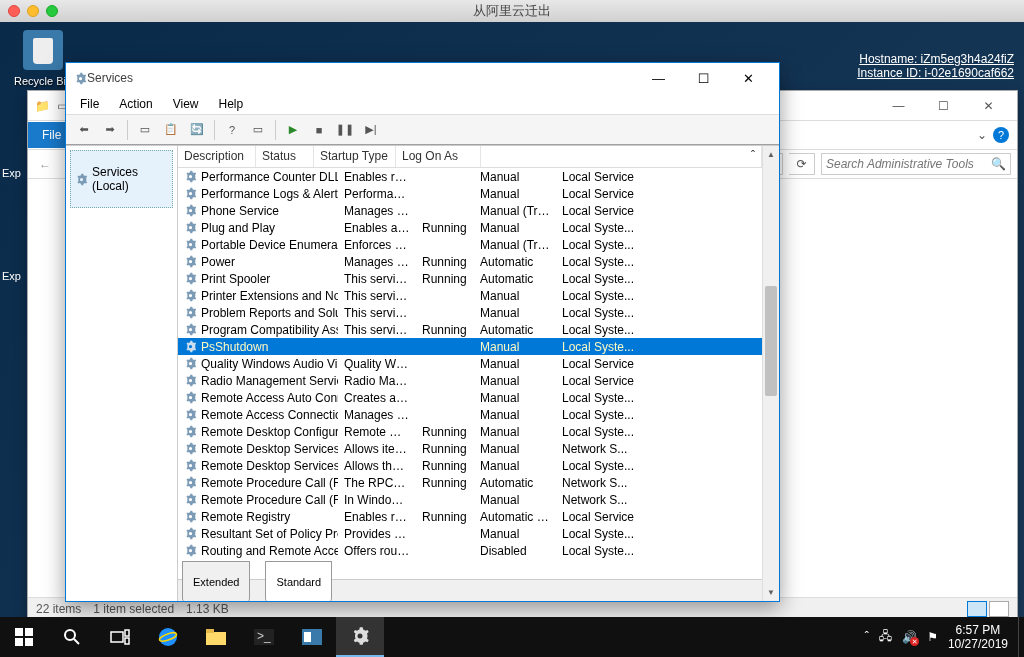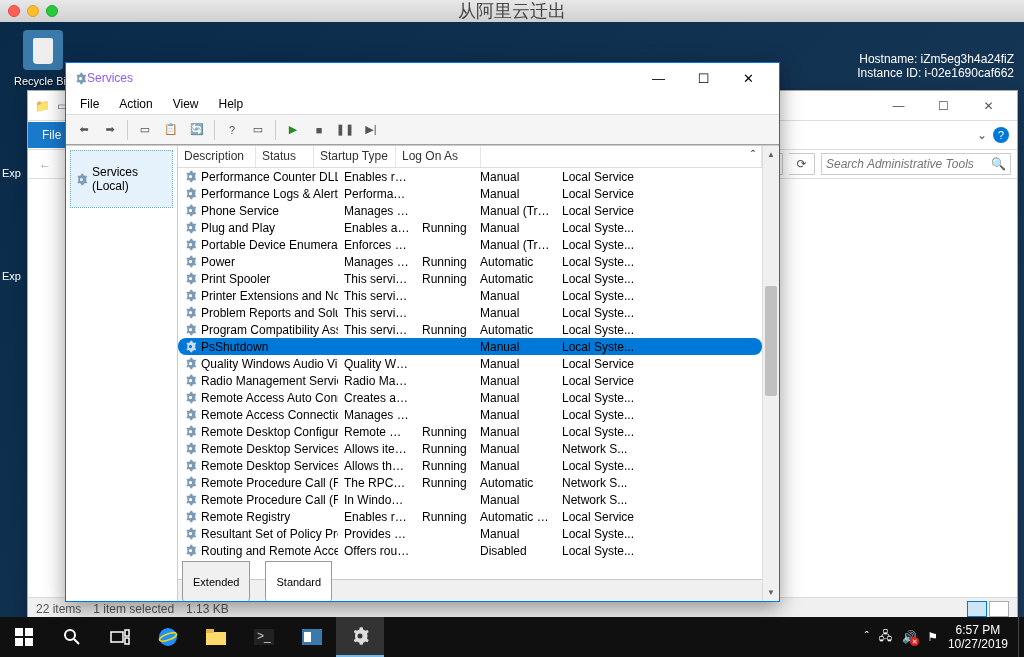--- a/index.html
+++ b/index.html
@@ -4,29 +4,29 @@
 <style>
 * { margin: 0; padding: 0; box-sizing: border-box; font-family: "Segoe UI", Tahoma, sans-serif; font-size: 12px; }
 body { width: 1024px; height: 657px; background: #000; overflow: hidden; position: relative; }
 
 .mac-titlebar { height: 22px; background: linear-gradient(#e8e8e8, #d0d0d0); display: flex; align-items: center; padding: 0 8px; position: relative; }
 .mac-dots { display: flex; gap: 7px; }
 .mac-dot { width: 12px; height: 12px; border-radius: 50%; }
 .mac-dot.red { background: #ff5f56; border: 0.5px solid #e0443e; }
 .mac-dot.yellow { background: #ffbd2e; border: 0.5px solid #dea123; }
 .mac-dot.green { background: #27c93f; border: 0.5px solid #1aab29; }
-.mac-title { position: absolute; left: 0; right: 0; text-align: center; color: #444; font-size: 18px; }
+.mac-title { position: absolute; left: 0; right: 0; text-align: center; color: #444; font-size: 13px; }
 
 .desktop { position: absolute; top: 22px; left: 0; right: 0; bottom: 40px; background: linear-gradient(135deg, #0a2a4a 0%, #1a3a5a 100%); }
 .recycle-bin { position: absolute; top: 8px; left: 8px; width: 70px; text-align: center; color: #fff; }
 .recycle-bin .icon { width: 40px; height: 40px; background: #3a7aaa; border-radius: 4px; margin: 0 auto 4px; position: relative; }
 .recycle-bin .icon::before { content: ''; position: absolute; inset: 8px 10px 6px 10px; background: #eee; border-radius: 2px 2px 4px 4px; }
 .recycle-bin span { font-size: 11px; text-shadow: 1px 1px 2px #000; }
 
-.desktop-right { position: absolute; top: 30px; right: 10px; color: #fff; font-size: 14px; text-align: right; }
+.desktop-right { position: absolute; top: 30px; right: 10px; color: #fff; font-size: 14px; text-align: right; text-decoration: underline; }
 
 .exp-label { position: absolute; left: 2px; color: #fff; font-size: 11px; }
 .exp-label.e1 { top: 145px; }
 .exp-label.e2 { top: 248px; }
 
 .quick-access { position: absolute; left: 30px; top: 155px; width: 30px; }
 .qa-item { width: 20px; height: 18px; margin-bottom: 4px; }
 
 .admin-tools-win { position: absolute; top: 68px; left: 27px; right: 6px; height: 530px; background: #fff; border: 1px solid #aaa; box-shadow: 0 4px 12px rgba(0,0,0,0.3); }
 .admin-tools-titlebar { height: 30px; background: #fff; display: flex; align-items: center; padding: 0 6px; border-bottom: 1px solid #ddd; }
@@ -46,21 +46,21 @@
 .admin-addr .search-box { width: 190px; height: 22px; border: 1px solid #ccc; display: flex; align-items: center; padding: 0 4px; color: #888; }
 .admin-addr .search-box input { border: none; outline: none; flex: 1; font-size: 12px; color: #888; font-style: italic; }
 .admin-body { position: absolute; top: 88px; left: 0; right: 0; bottom: 22px; background: #fff; }
 .admin-status { position: absolute; bottom: 0; left: 0; right: 0; height: 22px; background: #f0f0f0; display: flex; align-items: center; padding: 0 8px; color: #555; font-size: 11px; gap: 12px; border-top: 1px solid #ddd; }
 .admin-status .view-btns { margin-left: auto; display: flex; gap: 2px; }
 .admin-status .view-btns span { width: 20px; height: 16px; border: 1px solid #aaa; background: #fff; }
 .admin-status .view-btns span.active { background: #cde6f7; border-color: #0078d7; }
 
 .services-win { position: absolute; top: 40px; left: 65px; width: 715px; height: 540px; background: #fff; border: 1px solid #0078d7; box-shadow: 0 6px 20px rgba(0,0,0,0.4); display: flex; flex-direction: column; }
 .services-titlebar { height: 30px; background: #fff; display: flex; align-items: center; padding: 0 8px; }
-.services-titlebar .title { font-size: 12px; color: #8b5cf6; }
+.services-titlebar .title { font-size: 12px; color: #404040; }
 .svc-win-btns { margin-left: auto; display: flex; }
 .svc-win-btns div { width: 45px; height: 28px; display: flex; align-items: center; justify-content: center; color: #000; font-size: 13px; }
 .services-menubar { height: 22px; display: flex; align-items: center; padding: 0 4px; border-bottom: 1px solid #ddd; }
 .services-menubar span { padding: 3px 10px; color: #000; }
 .services-toolbar { height: 30px; display: flex; align-items: center; padding: 0 6px; gap: 2px; border-bottom: 1px solid #a0a0a0; background: #f5f5f5; }
 .tb-btn { width: 24px; height: 24px; display: flex; align-items: center; justify-content: center; color: #555; font-size: 11px; }
 .tb-sep { width: 1px; height: 20px; background: #ccc; margin: 0 3px; }
 .services-body { flex: 1; display: flex; overflow: hidden; border-top: 1px solid #ccc; }
 .services-tree { width: 112px; background: #fff; border-right: 1px solid #ccc; padding: 4px; }
 .services-tree .tree-item { display: flex; align-items: center; gap: 4px; padding: 14px 4px; background: #e5f1fb; border: 1px dotted #7aa; }
@@ -68,21 +68,21 @@
 .list-header { display: flex; height: 22px; border-bottom: 1px solid #ddd; background: #fff; }
 .list-header div { padding: 3px 6px; border-right: 1px solid #e5e5e5; color: #333; font-size: 12px; white-space: nowrap; overflow: hidden; }
 .col-name { width: 160px; }
 .col-desc { width: 78px; }
 .col-status { width: 58px; }
 .col-startup { width: 82px; }
 .col-logon { width: 85px; }
 .col-pad { flex: 1; text-align: right; }
 .list-rows { flex: 1; overflow-y: auto; overflow-x: hidden; }
 .list-row { display: flex; height: 17px; align-items: center; font-size: 12px; color: #000; }
-.list-row.selected { background: #0078d7; color: #000000; border-radius: 8px; }
+.list-row.selected { background: #0078d7; color: #fef9c3; }
 .list-row > div { padding: 0 6px; white-space: nowrap; overflow: hidden; text-overflow: ellipsis; }
 .list-row .svc { display: flex; align-items: center; gap: 4px; }
 .gear { display: inline-block; width: 13px; height: 13px; flex-shrink: 0; }
 .gear svg { width: 13px; height: 13px; }
 .list-tabs { height: 22px; background: #f0f0f0; display: flex; align-items: flex-end; padding: 0 4px; border-top: 1px solid #ccc; }
 .list-tabs .tab { padding: 14px 10px; border: 1px solid #999; border-bottom: none; background: #f0f0f0; border-radius: 0 0 4px 4px; margin-right: -1px; font-size: 11px; position: relative; top: 1px; }
 .list-tabs .tab.active { background: #fff; margin-left: 16px; }
 .scrollbar-v { width: 17px; background: #f0f0f0; border-left: 1px solid #ddd; position: relative; }
 .scrollbar-v .thumb { position: absolute; left: 2px; right: 2px; top: 140px; height: 110px; background: #c0c0c0; border-radius: 2px; }
 .scrollbar-v .arrow { position: absolute; left: 0; right: 0; height: 17px; display: flex; align-items: center; justify-content: center; color: #606060; font-size: 8px; }

